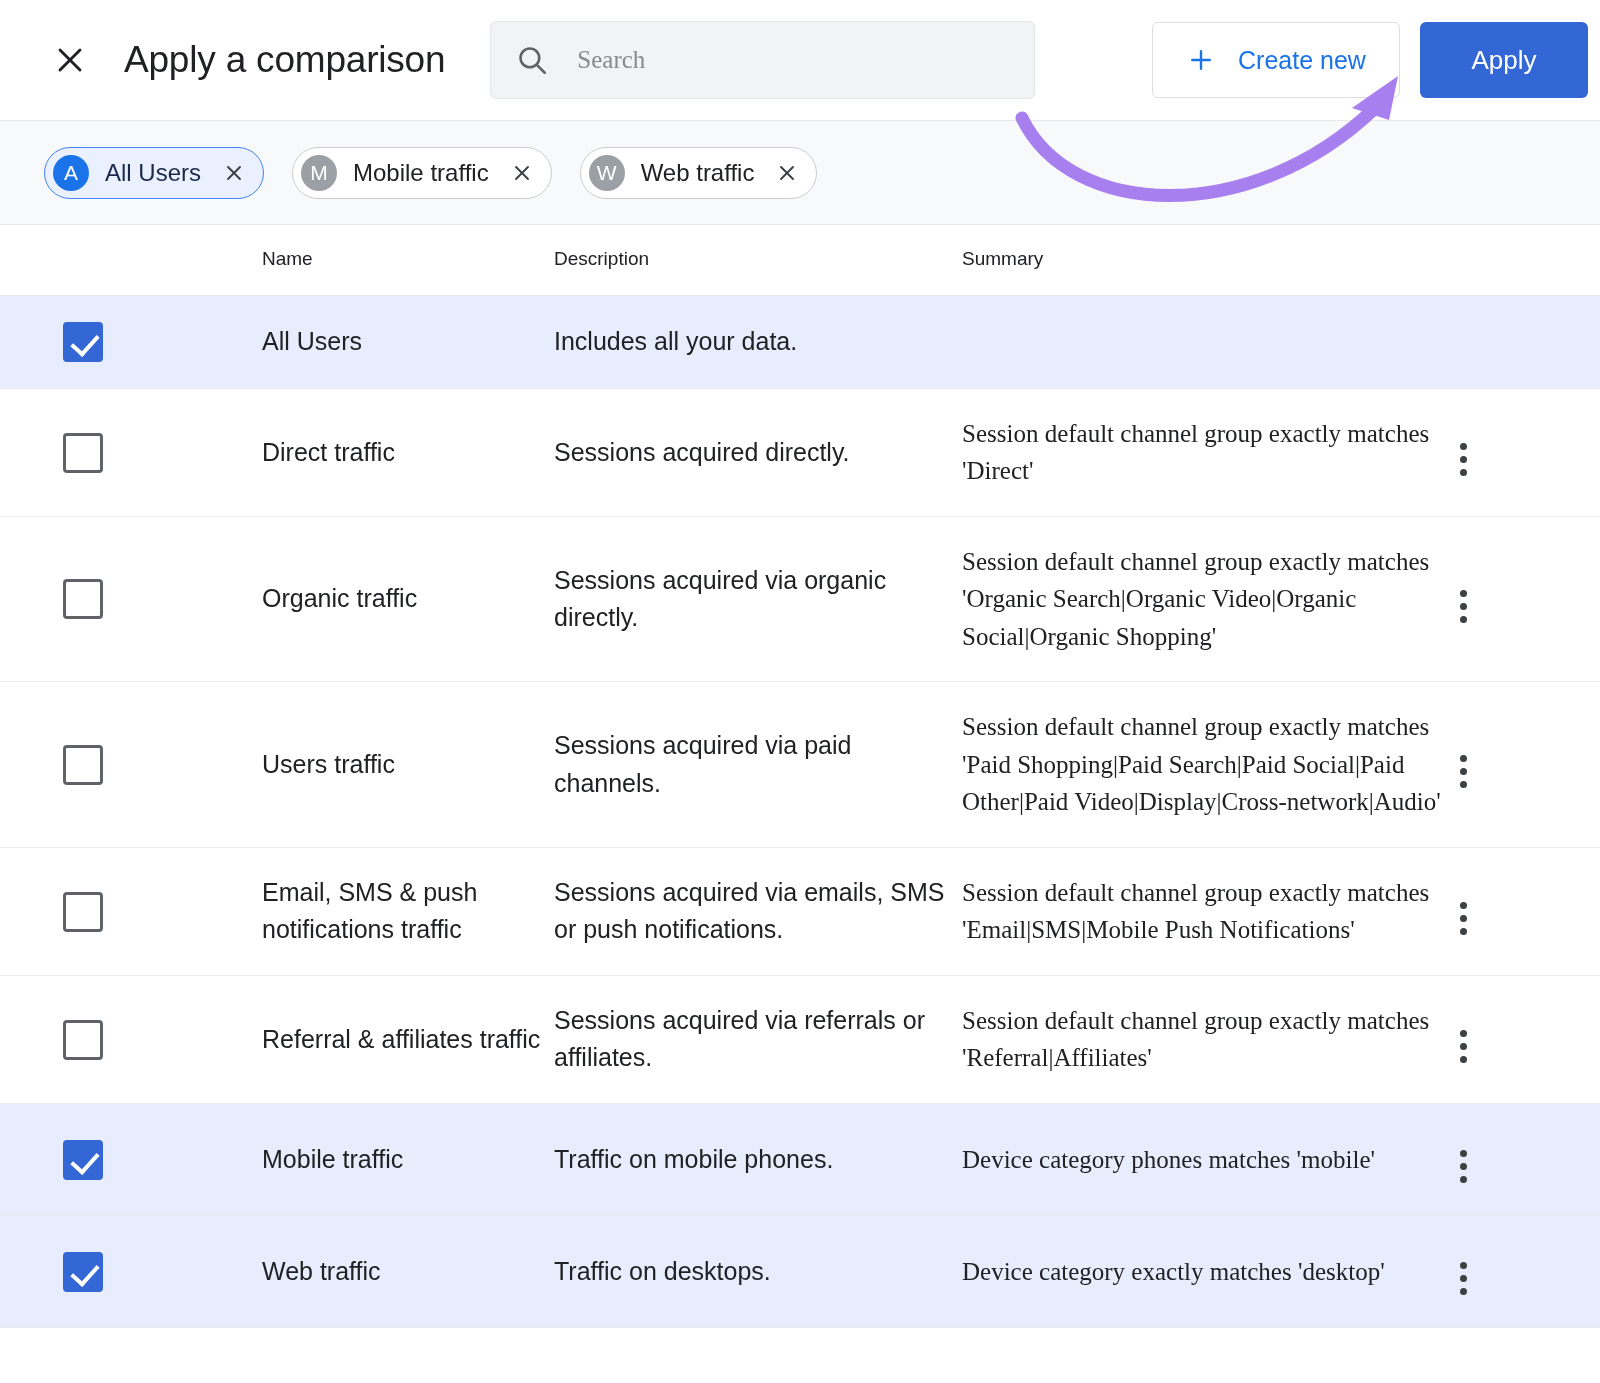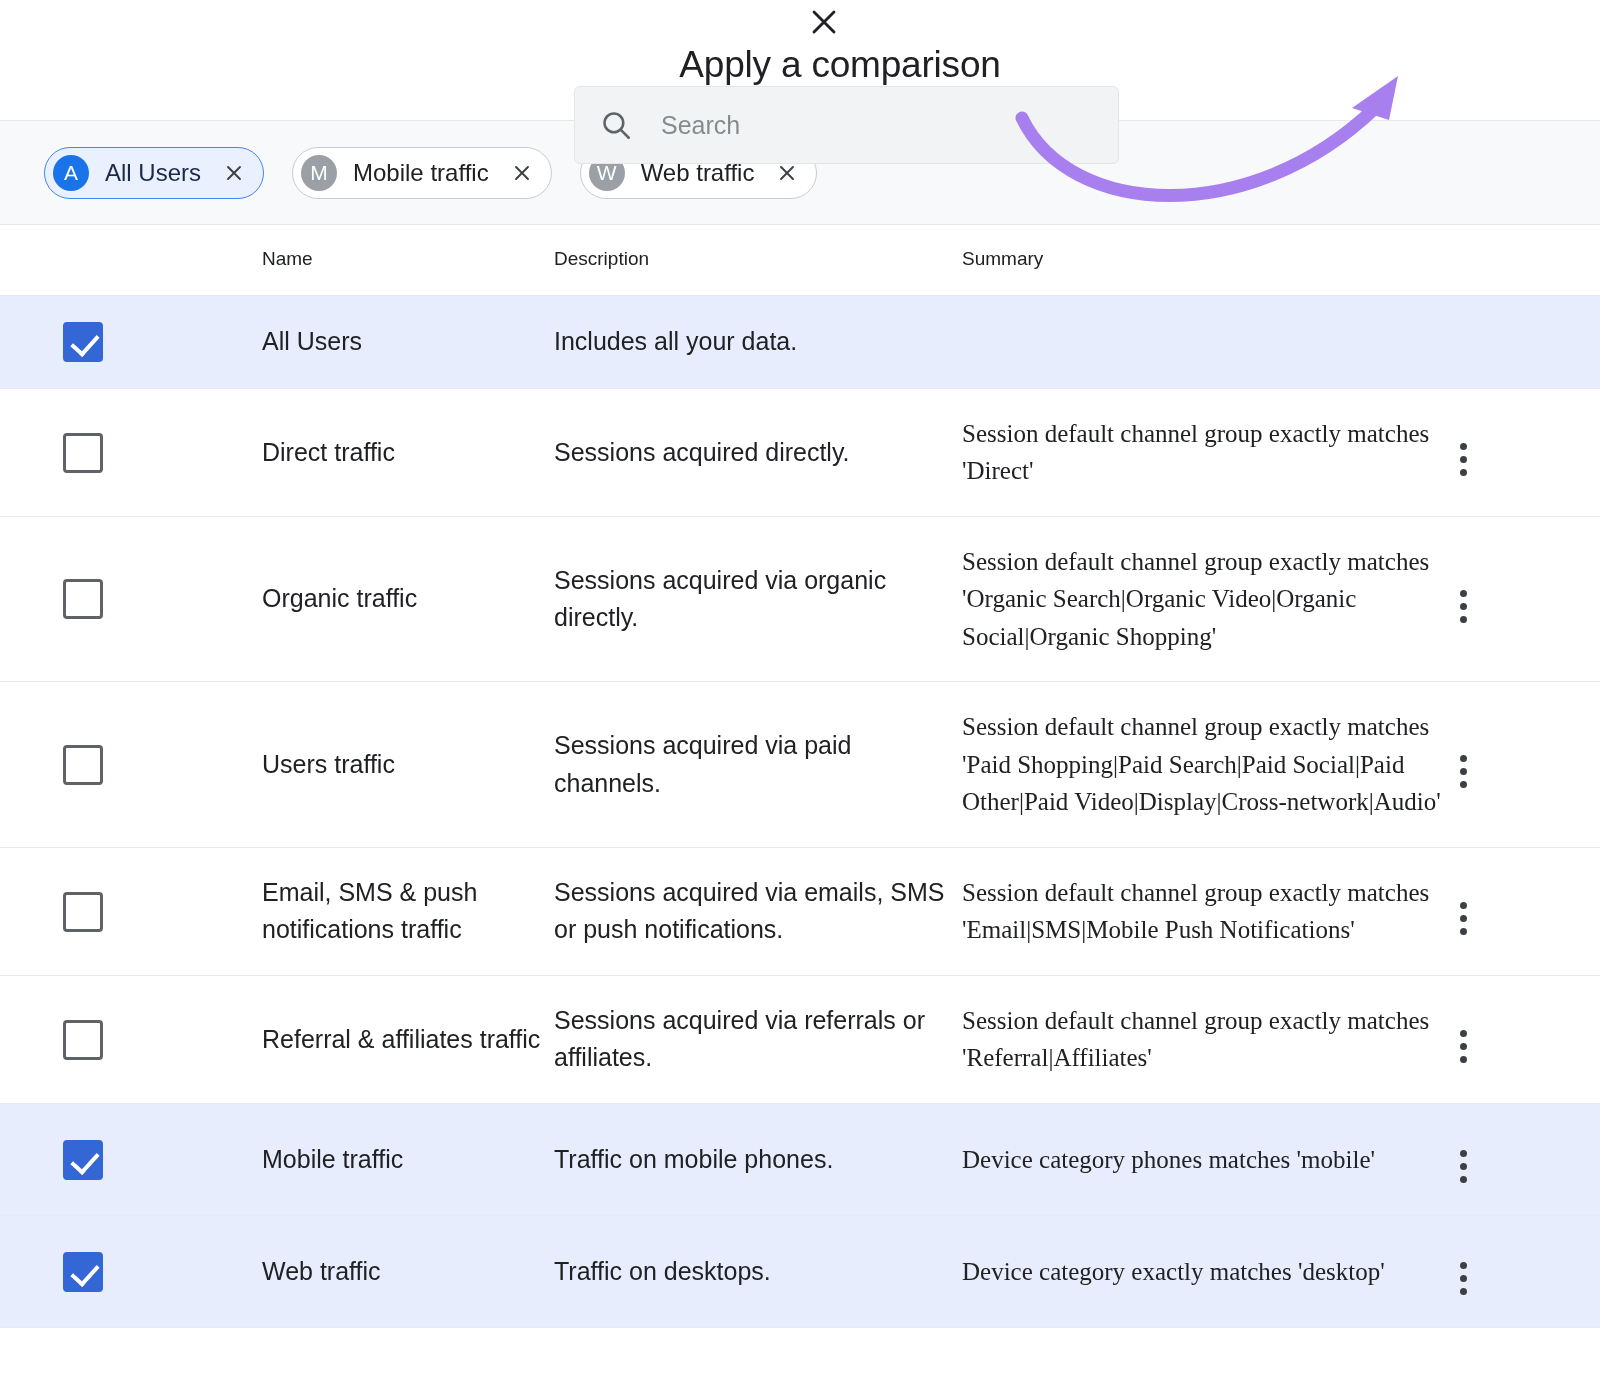--- a/index.html
+++ b/index.html
@@ -19,21 +19,20 @@
 
   
   .topbar {
     position: relative;
     height: 121px;
     background: #ffffff;
     display: flex;
     align-items: center;
     padding: 0 0 0 48px;
     border-bottom: 1px solid #e6e8ec;
-    flex-direction: column;
   }
   .close-btn {
     width: 44px; height: 44px;
     display: flex; align-items: center; justify-content: center;
     cursor: pointer;
     flex: 0 0 auto;
   }
   .close-btn svg { display: block; }
   .dialog-title {
     margin-left: 32px;
@@ -53,21 +52,21 @@
     display: flex;
     align-items: center;
     padding: 0 24px;
     flex: 0 0 auto;
   }
   .search-icon { flex: 0 0 auto; display:flex; align-items:center; }
   .search-input {
     border: none;
     outline: none;
     background: transparent;
-    font-family: Liberation Sans, sans-serif;
+    font-family: Liberation Serif, serif;
     font-size: 25px;
     color: #404040;
     margin-left: 26px;
     width: 100%;
   }
   .search-input::placeholder { color: #868b90; }
 
   .topbar-right {
     margin-left: auto;
     display: flex;
@@ -255,20 +254,31 @@
     <div class="search-wrap">
       <span class="search-icon">
         <svg width="34" height="34" viewBox="0 0 24 24" aria-hidden="true">
           <circle cx="10.5" cy="10.5" r="6.6" fill="none" stroke="#5f6368" stroke-width="1.8"></circle>
           <path d="M15.4 15.4 L21 21" stroke="#5f6368" stroke-width="1.8" stroke-linecap="round"></path>
         </svg>
       </span>
       <input class="search-input" type="text" placeholder="Search" style="">
     </div>
 
+    <div class="topbar-right">
+      <div class="create-new-btn">
+        <span class="plus-icon">
+          <svg width="30" height="30" viewBox="0 0 24 24" aria-hidden="true">
+            <path d="M12 5 V19 M5 12 H19" stroke="#1a73e8" stroke-width="1.9" stroke-linecap="round"></path>
+          </svg>
+        </span>
+        <span>Create new</span>
+      </div>
+      <button class="apply-btn">Apply</button>
+    </div>
   </div>
 
   <div class="chipsbar">
 
     <div class="chip selected">
       <span class="chip-avatar">A</span>
       <span class="chip-label">All Users</span>
       <span class="chip-x">
         <svg width="26" height="26" viewBox="0 0 24 24" aria-hidden="true">
           <path d="M6.5 6.5 L17.5 17.5 M17.5 6.5 L6.5 17.5" stroke="#3c4043" stroke-width="1.8" stroke-linecap="round"></path>

